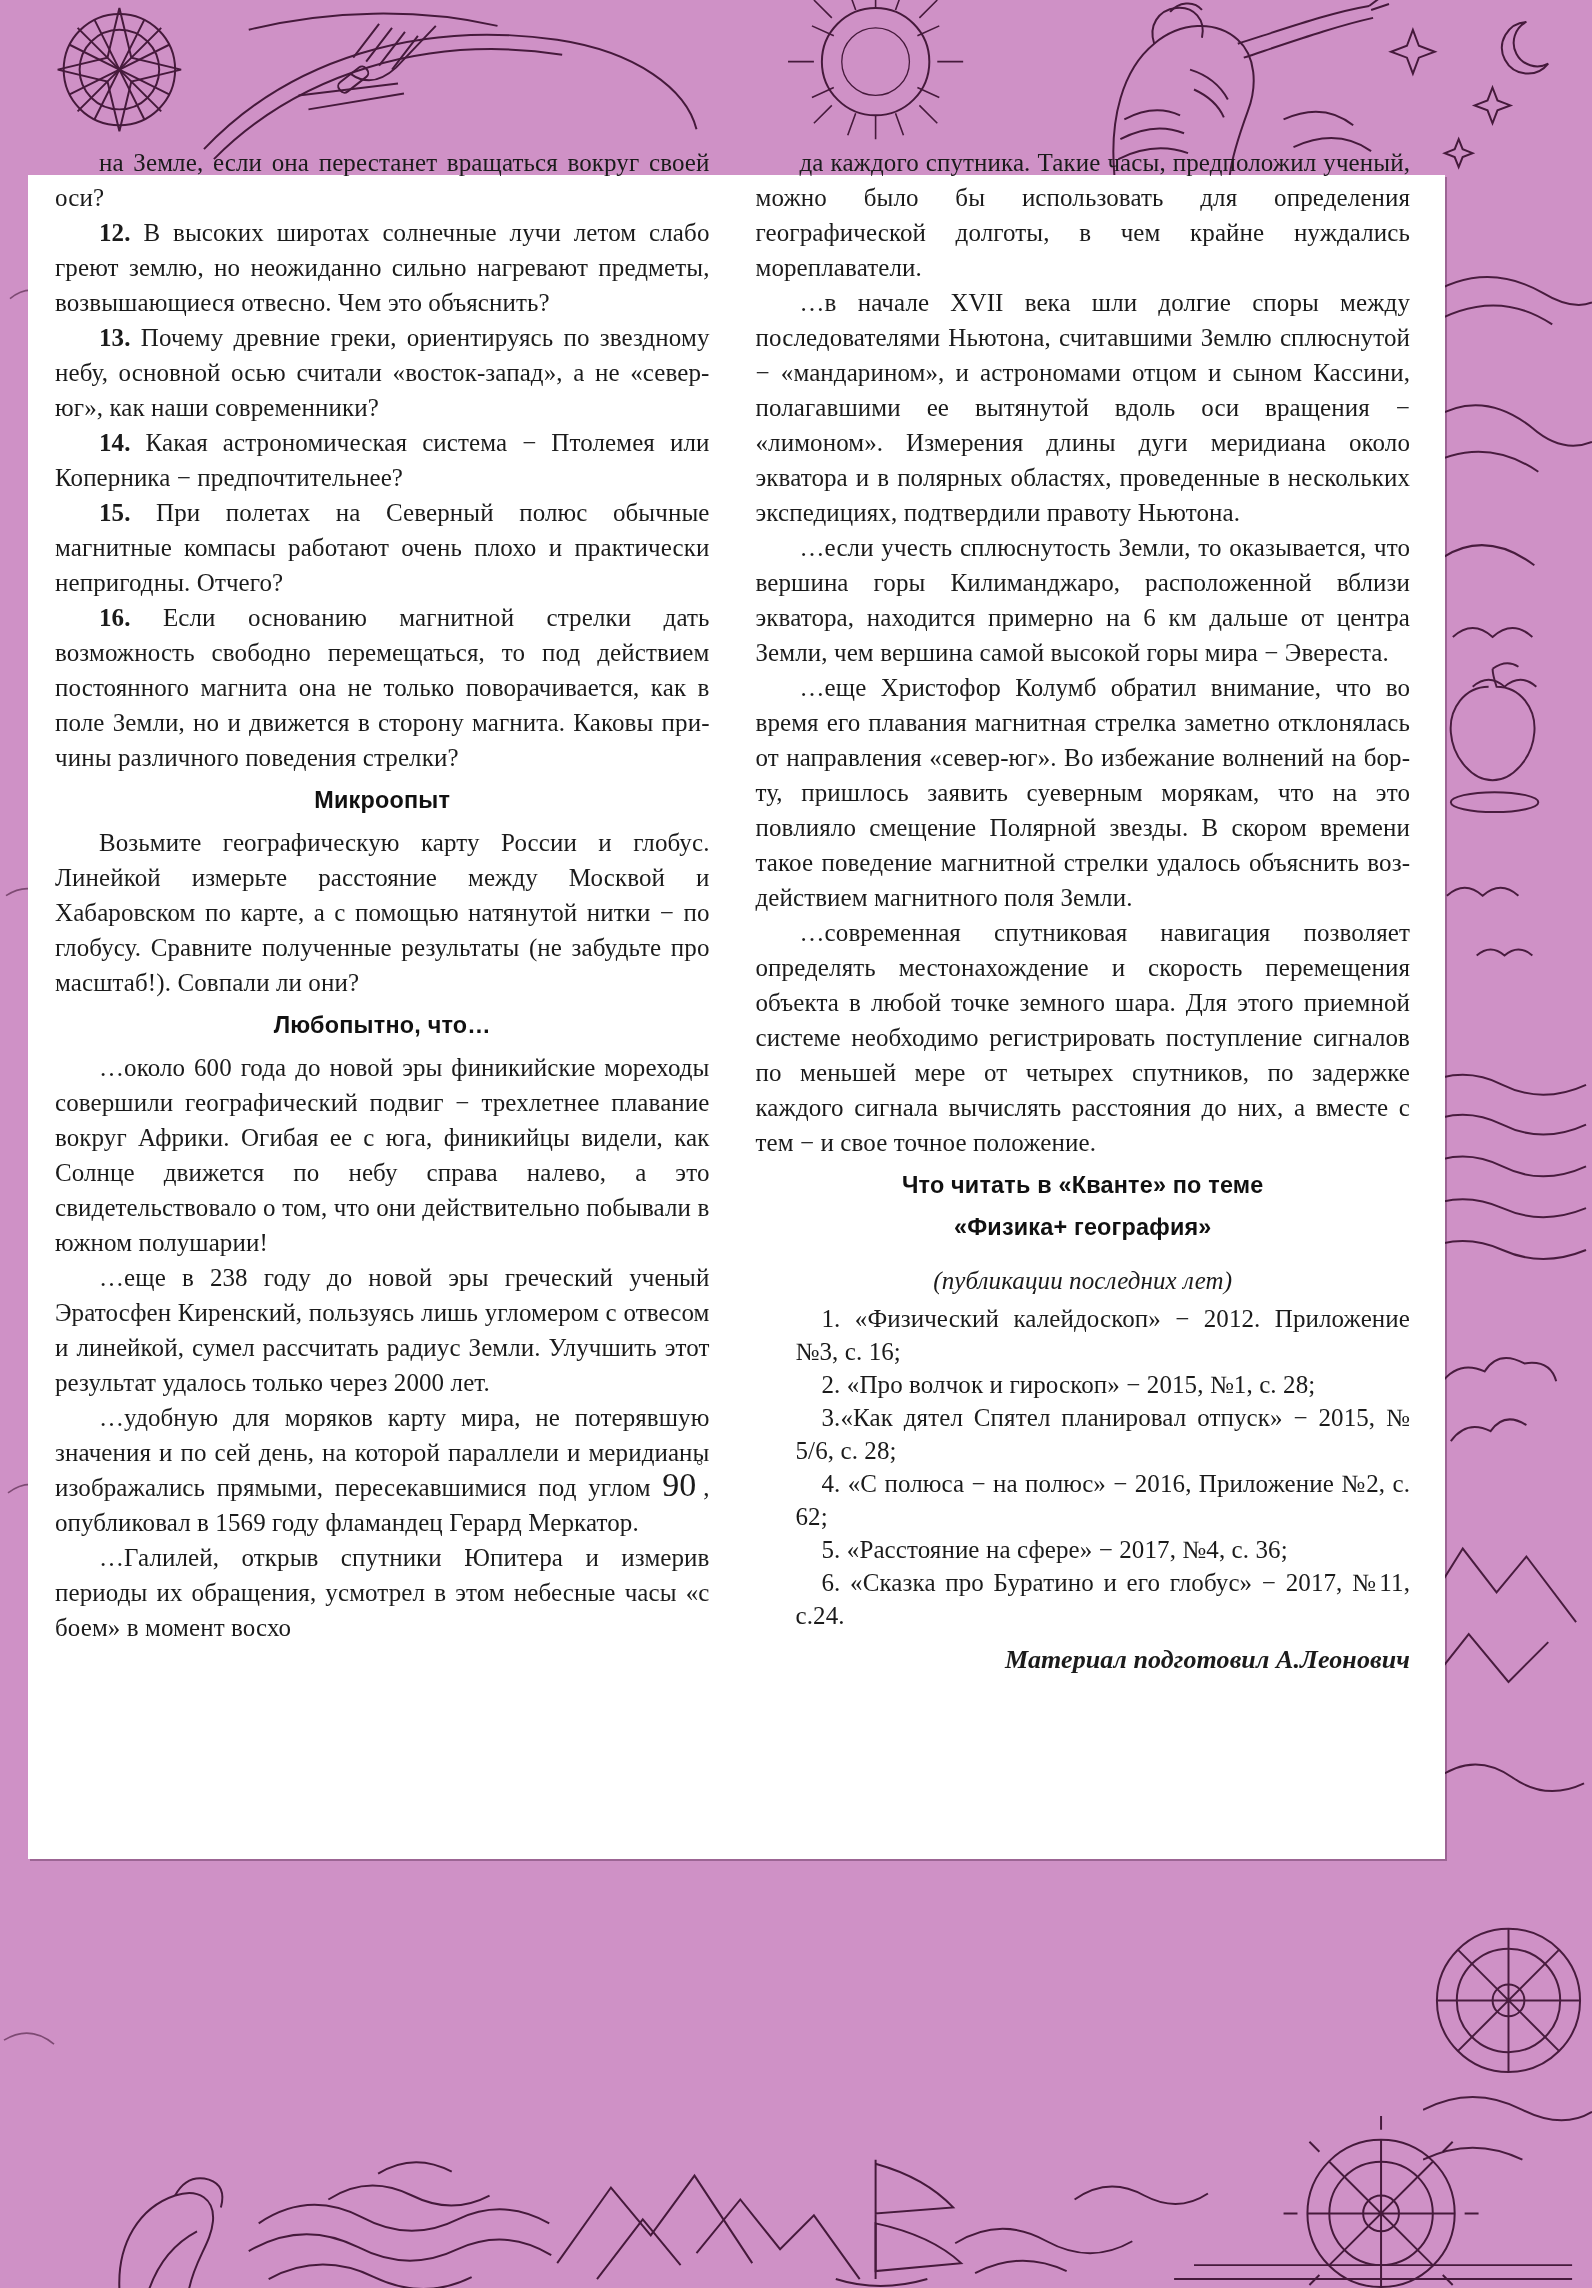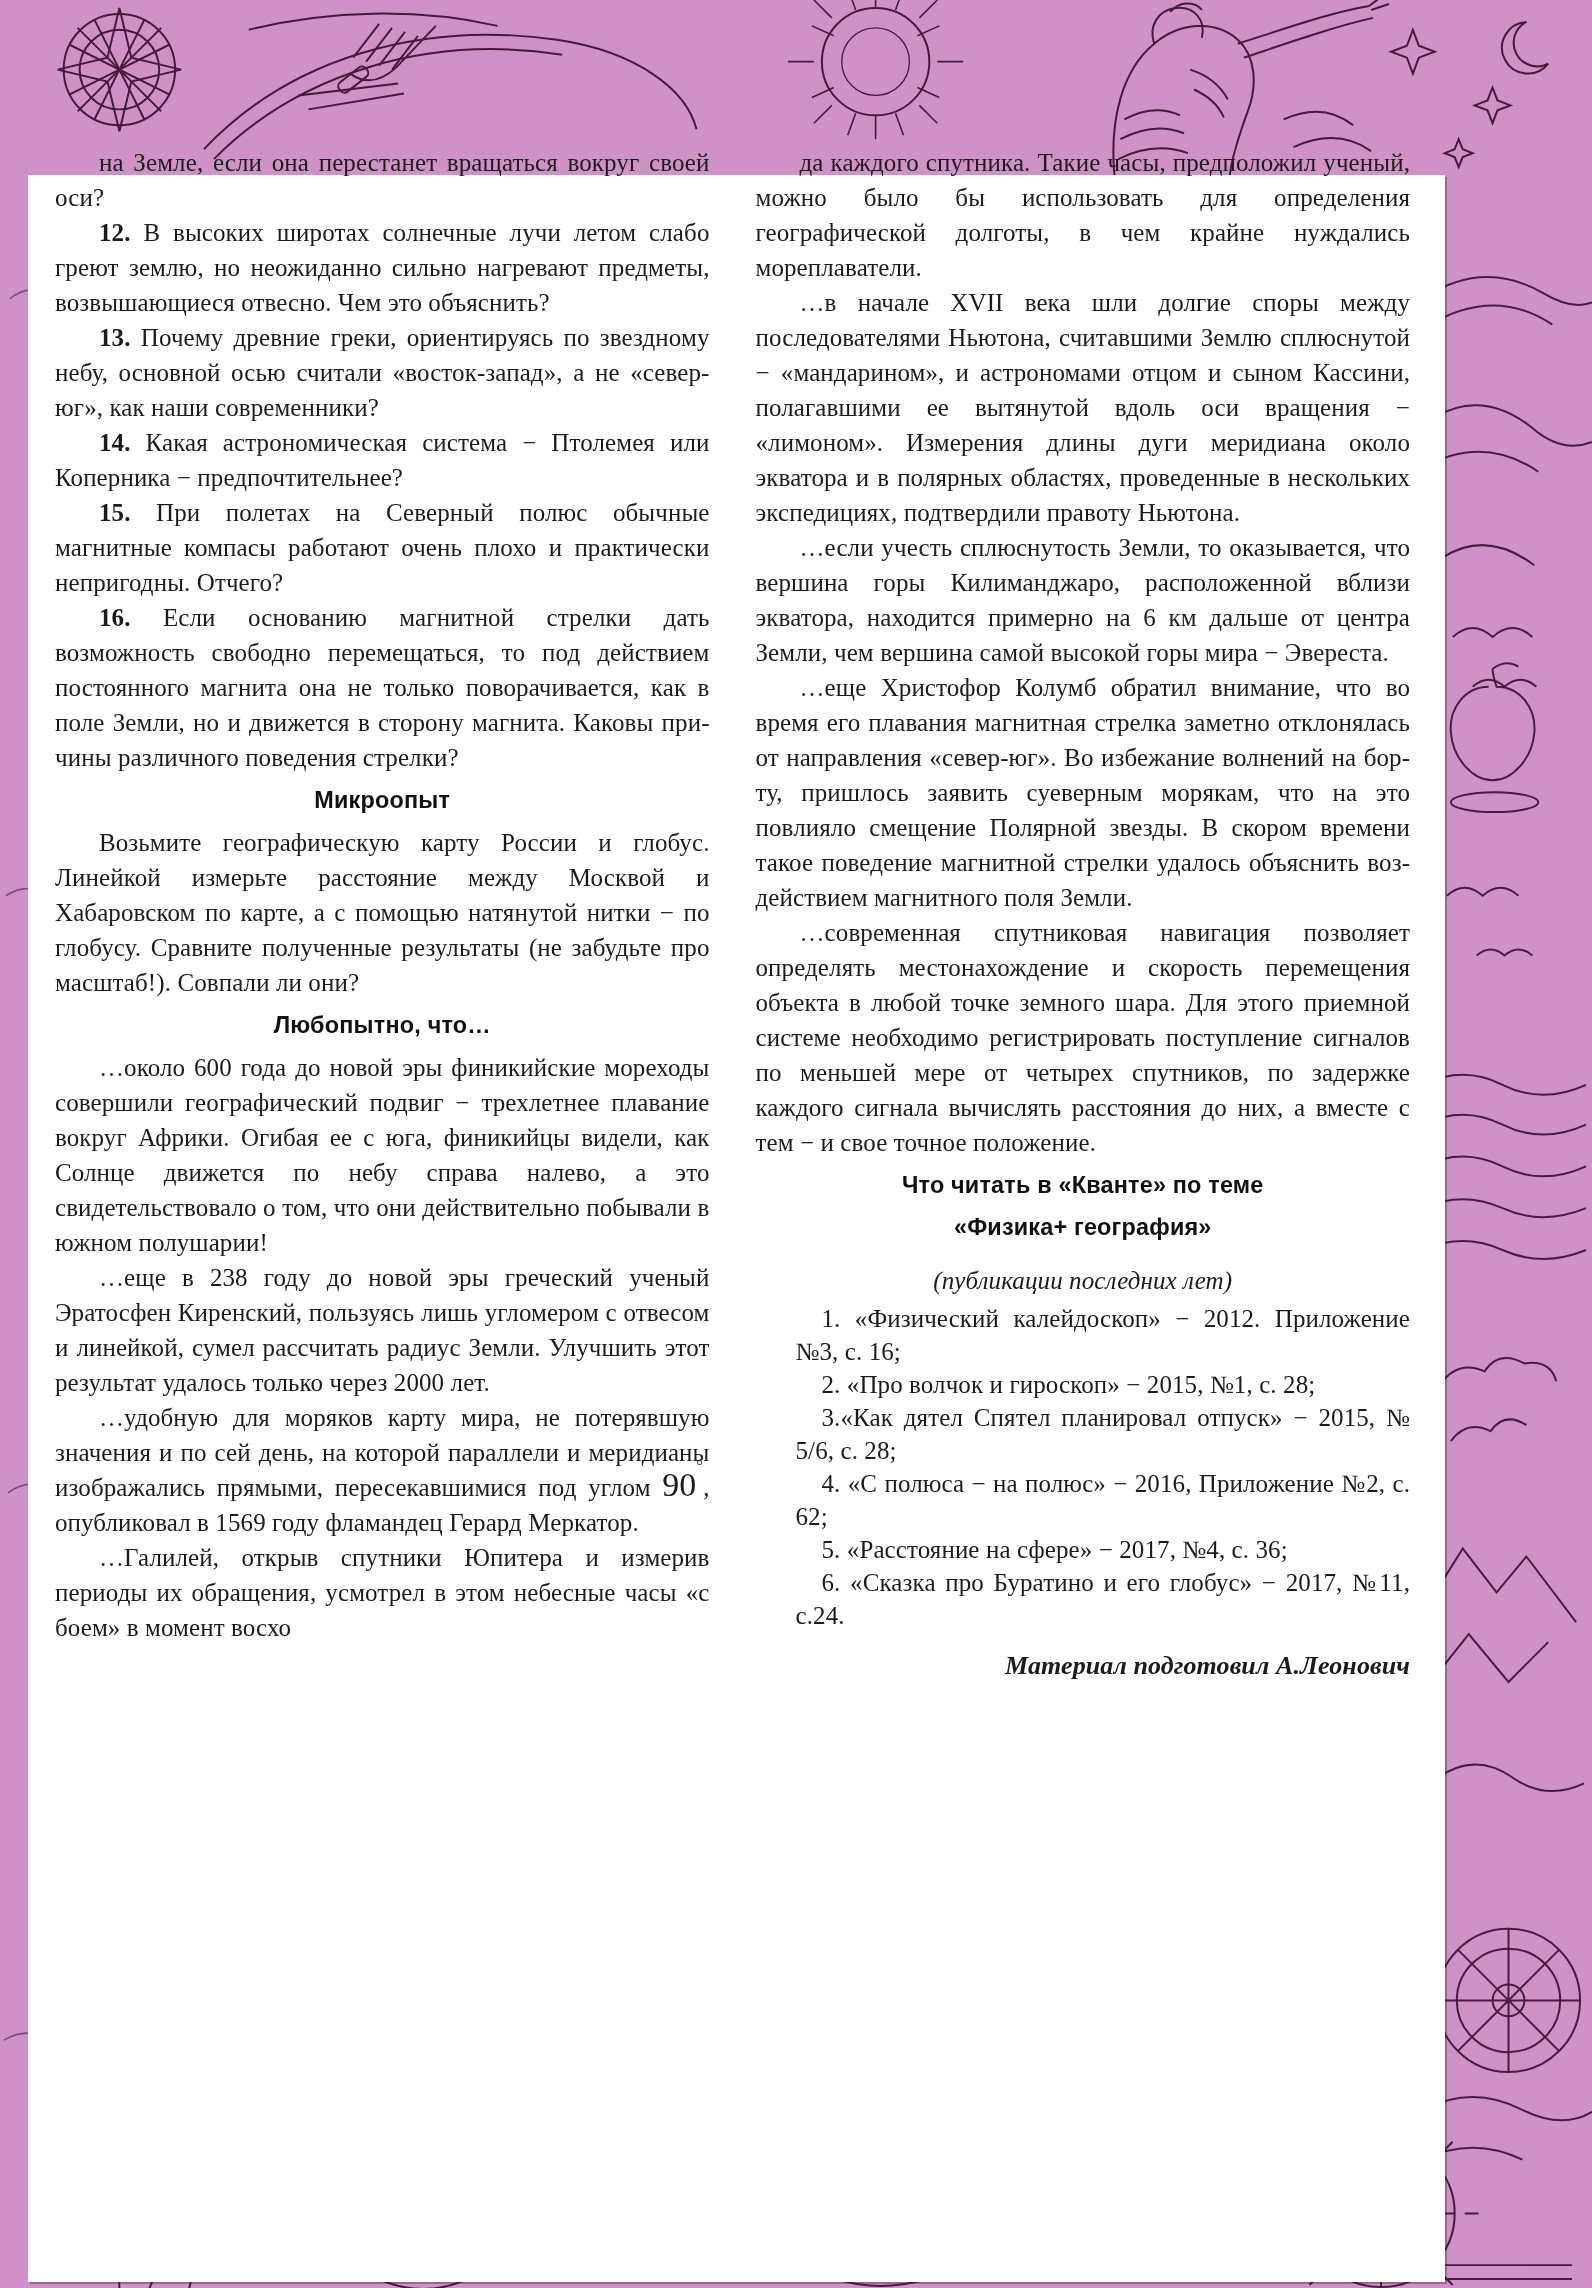--- a/index.html
+++ b/index.html
@@ -19,21 +19,21 @@
   .bg-art{position:absolute;pointer-events:none;}
   .band-top{left:0;top:0;width:1592px;height:175px;overflow:hidden;}
   .band-bottom{left:0;bottom:0;width:1592px;height:185px;overflow:hidden;}
   .band-right{right:0;top:0;width:169px;height:2289px;overflow:hidden;}
   .band-left{left:0;top:0;width:60px;height:2289px;overflow:hidden;}
 
   
   #sheet{
     position:absolute;
     left:28px;top:175px;
-    width:1417px;height:2107px;
+    width:1417px;height:1684px;
     background:#ffffff;
     box-shadow:2px 2px 0 rgba(60,20,55,.35);
   }
   #sheet-inner{
     position:absolute;
     left:27px;top:-30px;
     width:1355px;height:1950px;
   }
 
   .cols{
@@ -87,21 +87,21 @@
     margin-left:40px;
   }
 
   .author{
     font-style:italic;
     font-weight:bold;
     text-align:right;
     text-indent:0;
     font-size:26px;
     line-height:36px;
-    margin-top:16px;
+    margin-top:10px;
   }
 
   .deg{
     font-size:34px;
     line-height:0;
     letter-spacing:0;
   }
   .deg sup{font-size:17px;top:-.75em;position:relative;}
 
   

